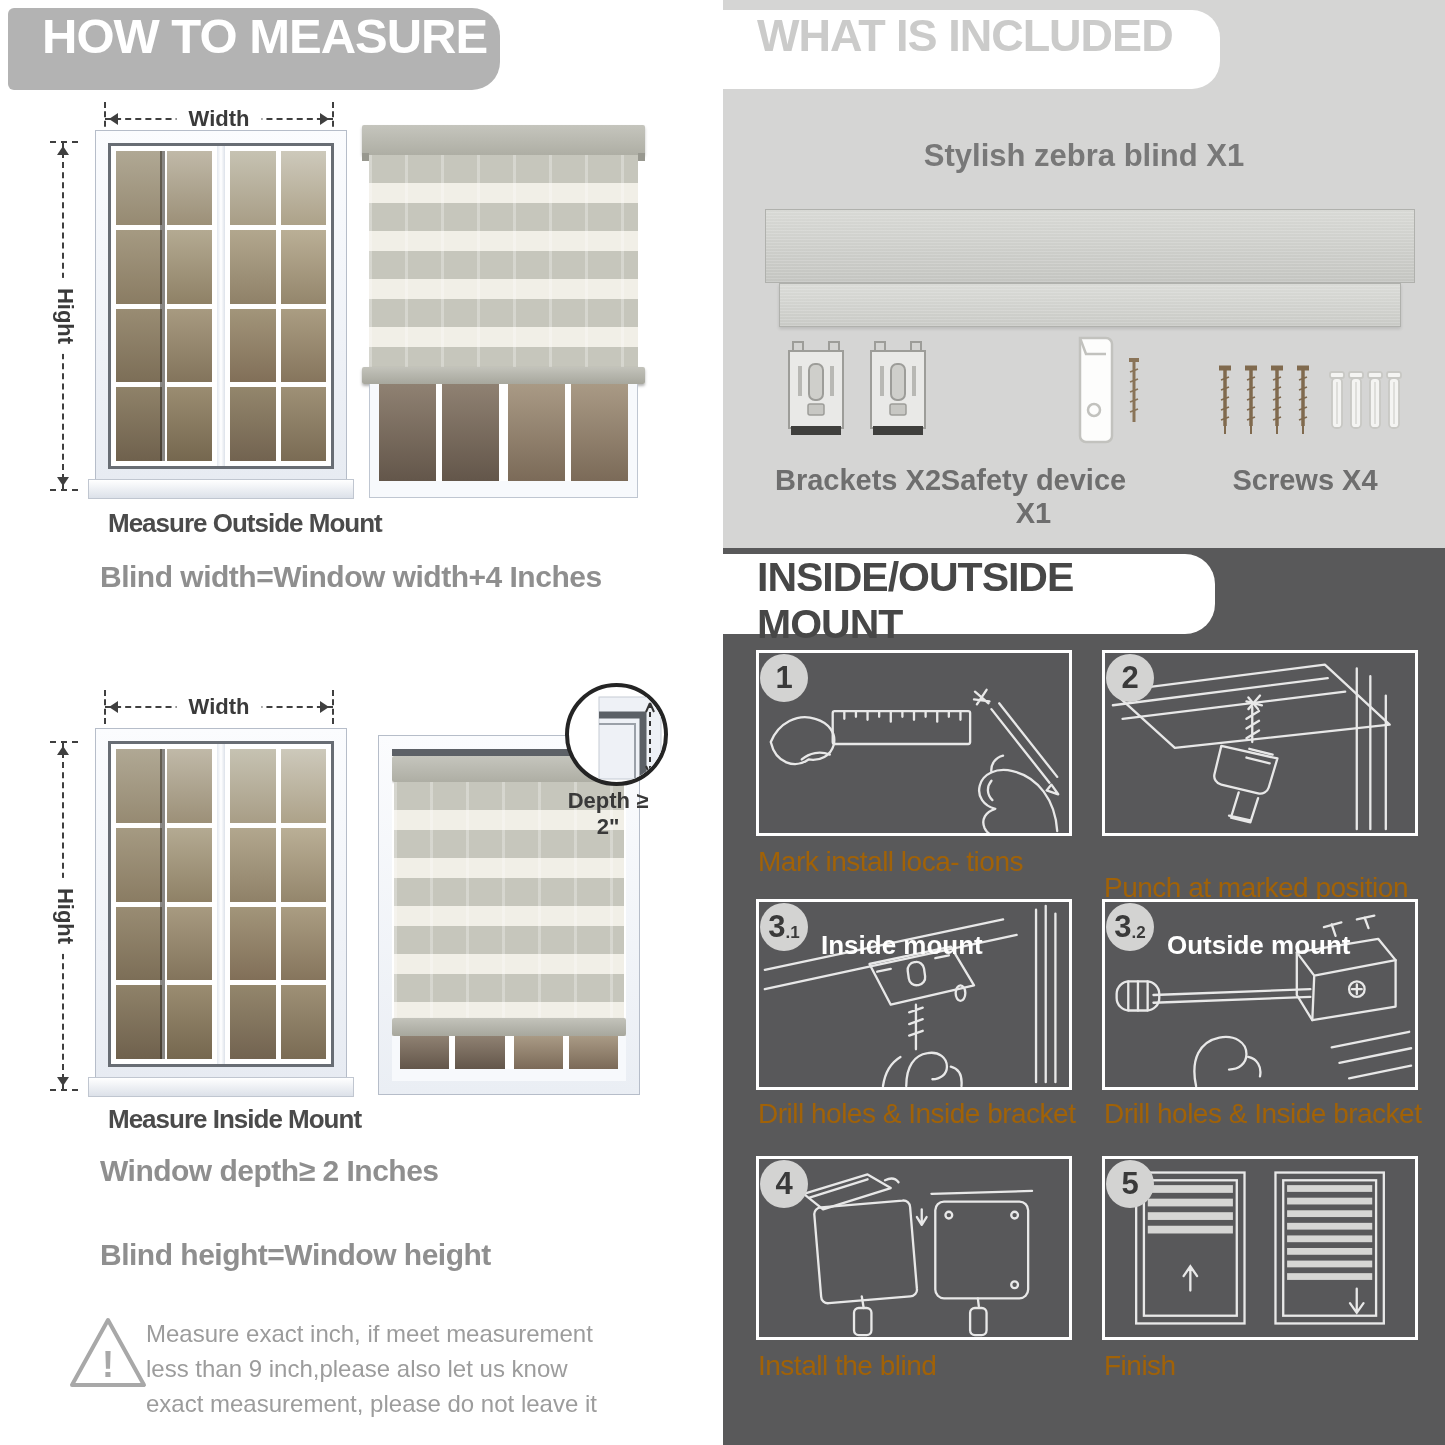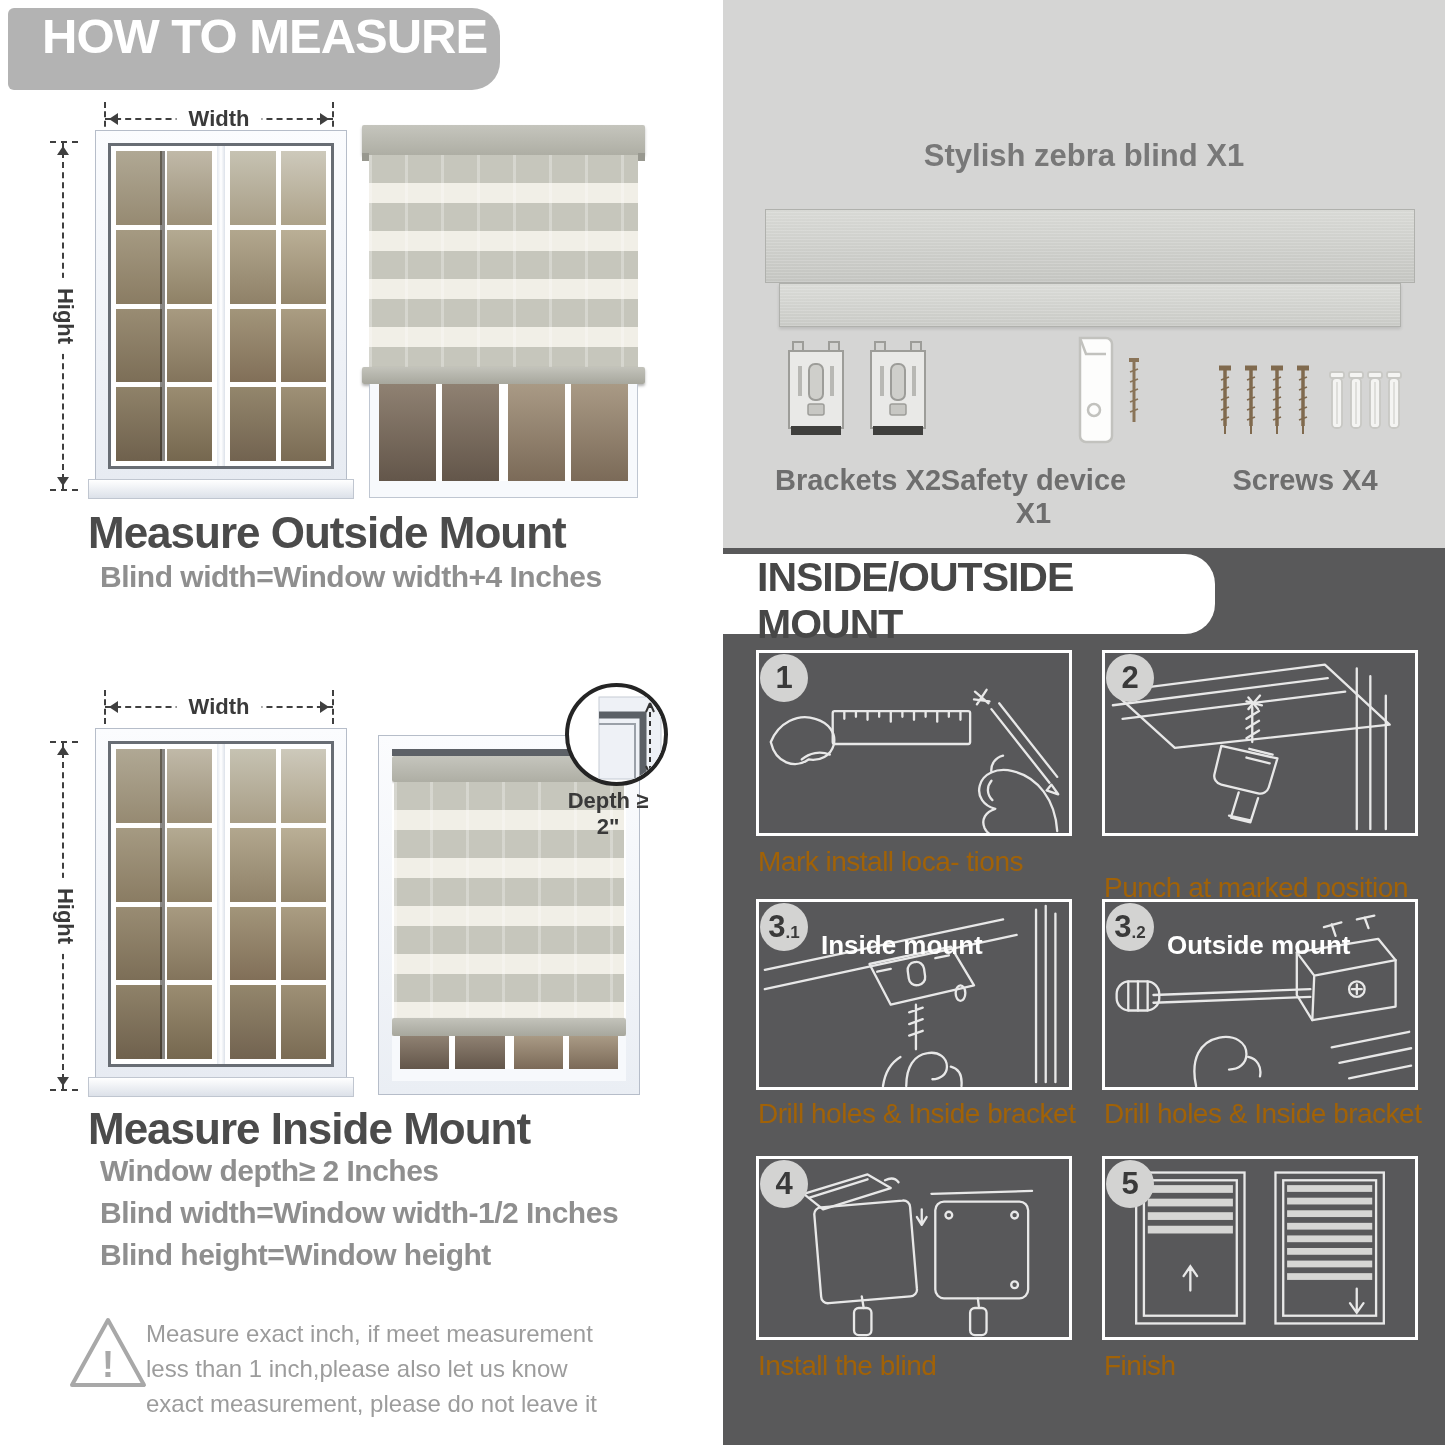--- a/index.html
+++ b/index.html
@@ -14,21 +14,21 @@
   
   .band{display:flex;box-sizing:border-box;padding-left:34px;font-weight:bold;letter-spacing:-1px;}
   #band-htm{left:8px;top:8px;width:492px;height:82px;background:#b3b3b3;border-radius:6px 28px 28px 6px;
     color:#fff;font-size:49px;}
   #band-wii{left:723px;top:10px;width:497px;height:79px;background:#fff;border-radius:0 28px 28px 0;
     color:#cbcbca;font-size:45px;}
   #band-iom{left:723px;top:554px;width:492px;height:80px;background:#fff;border-radius:0 30px 30px 0;
     color:#474747;font-size:41px;}
 
   
-  .h-measure{left:88px;width:600px;color:#4b4b4b;font-size:44px;font-weight:bold;letter-spacing:-1px;}
+  .h-measure{left:108px;width:600px;color:#4b4b4b;font-size:26px;font-weight:bold;letter-spacing:-1px;}
   .l-measure{left:100px;width:620px;color:#8f8f8f;font-size:30px;font-weight:bold;letter-spacing:-0.5px;}
   #warn-text{left:146px;top:1316px;width:470px;color:#9c9c9c;font-size:24px;line-height:35px;}
 
   
   .harrow{border-top:2px dashed #3f3f3f;height:0;}
   .harrow::before{content:"";position:absolute;left:-2px;top:-7px;border:6px solid transparent;border-right:9px solid #3f3f3f;}
   .harrow::after{content:"";position:absolute;right:-2px;top:-7px;border:6px solid transparent;border-left:9px solid #3f3f3f;}
   .harrow .lbl{position:absolute;left:50%;top:-16px;transform:translateX(-50%);background:#fff;
     padding:0 12px;font-size:22px;font-weight:bold;color:#3a3a3a;line-height:30px;}
   .vtick{position:absolute;border-left:2px dashed #3f3f3f;width:0;height:34px;top:-18px;}
@@ -116,20 +116,23 @@
 <body>
 
 <div id="canvas">
 
   <div class="abs" id="right-top"></div>
   <div class="abs" id="right-dark"></div>
 
   <div class="abs band" id="band-htm">
     <span>HOW TO MEASURE</span>
   </div>
+  <div class="abs band" id="band-wii">
+    <span>WHAT IS INCLUDED</span>
+  </div>
   <div class="abs band" id="band-iom">
     <span>INSIDE/OUTSIDE MOUNT</span>
   </div>
 
   <div class="abs harrow" style="left:105px;top:118px;width:228px;">
     <span class="vtick" style="left:-1px;"></span>
       <span class="vtick" style="right:-1px;"></span>
     <span class="lbl">Width</span>
   </div>
   <div class="abs varrow" style="left:62px;top:142px;height:348px;">
@@ -239,28 +242,27 @@
       <path d="M30 28 H74 V92" stroke="#5b6066" stroke-width="7" fill="none"></path>
       <path d="M30 37 H66 V92" stroke="#9aa0a8" stroke-width="2" fill="none"></path>
       <path d="M81 16 V88" stroke="#333" stroke-width="2" stroke-dasharray="5 4" fill="none"></path>
       <path d="M81 16 l-4 9 M81 16 l4 9 M81 88 l-4 -9 M81 88 l4 -9" stroke="#333" stroke-width="2" fill="none"></path>
     </svg>
   </div>
   <div class="abs" id="depth-lbl">Depth ≥ 2"</div>
 
   <div class="abs h-measure" style="top:1104px;">Measure Inside Mount</div>
   <div class="abs l-measure" style="top:1154px;">Window depth≥ 2 Inches</div>
-  <div class="abs l-measure" style="top:1196px;">Blind width=Window width-1/2 Inches</div>
   <div class="abs l-measure" style="top:1238px;">Blind height=Window height</div>
 
   <svg class="abs" style="left:66px;top:1314px;" width="84" height="78" viewBox="0 0 84 78">
     <path d="M42 6 L78 71 L6 71 Z" fill="none" stroke="#a8a8a8" stroke-width="4" stroke-linejoin="round"></path>
     <text x="42" y="63" text-anchor="middle" font-size="36" font-weight="bold" fill="#a8a8a8" font-family="Liberation Sans, sans-serif">!</text>
   </svg>
-  <div class="abs" id="warn-text">Measure exact inch, if meet measurement less than 1 inch,please also let us know exact measurement, please do not leave it</div>
+  <div class="abs" id="warn-text">Measure exact inch, if meet measurement less than 9 inch,please also let us know exact measurement, please do not leave it</div>
 
   <div class="abs" id="blind-name">Stylish zebra blind X1</div>
   <div class="abs rail" style="left:765px;top:209px;width:650px;height:74px;"></div>
   <div class="abs rail lower" style="left:779px;top:283px;width:622px;height:44px;"></div>
 
   <svg class="abs" style="left:783px;top:338px;" width="150" height="110" viewBox="0 0 150 110">
     <g>
       <g transform="translate(0,0)">
         <rect x="10" y="4" width="10" height="9" fill="#d4d4d2" stroke="#9d9d99" stroke-width="2"></rect>
         <rect x="46" y="4" width="10" height="9" fill="#d4d4d2" stroke="#9d9d99" stroke-width="2"></rect>

